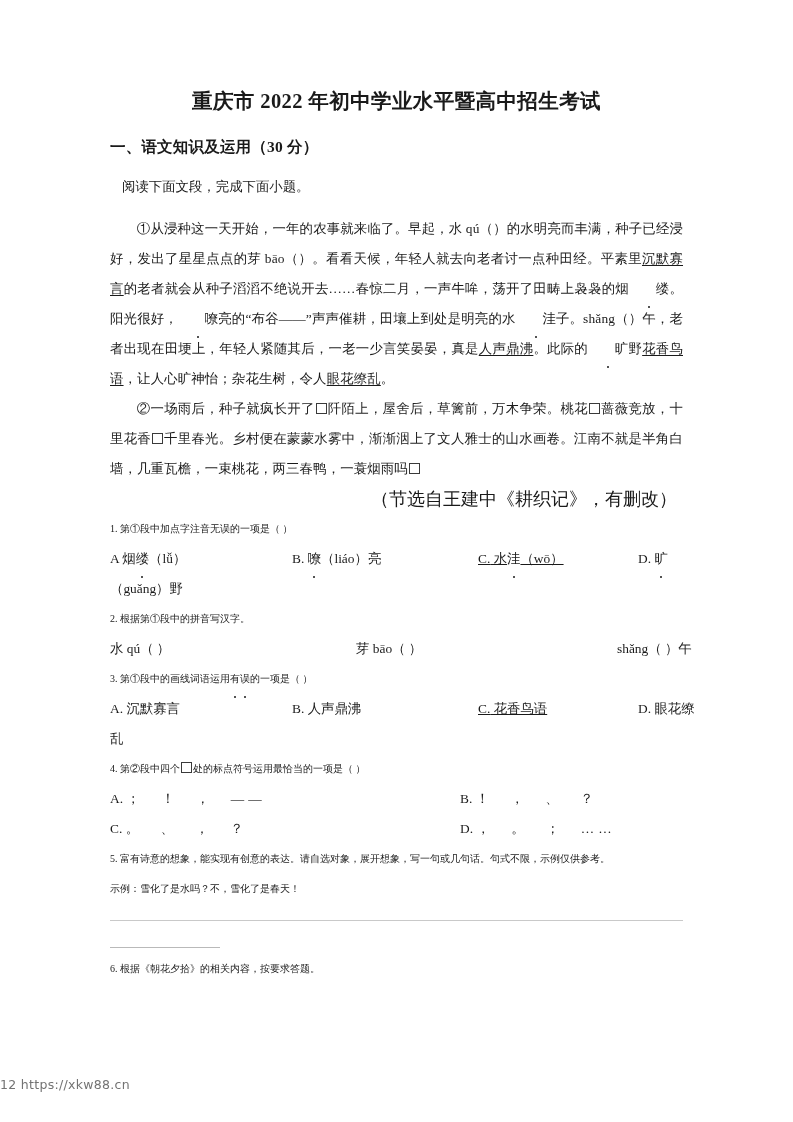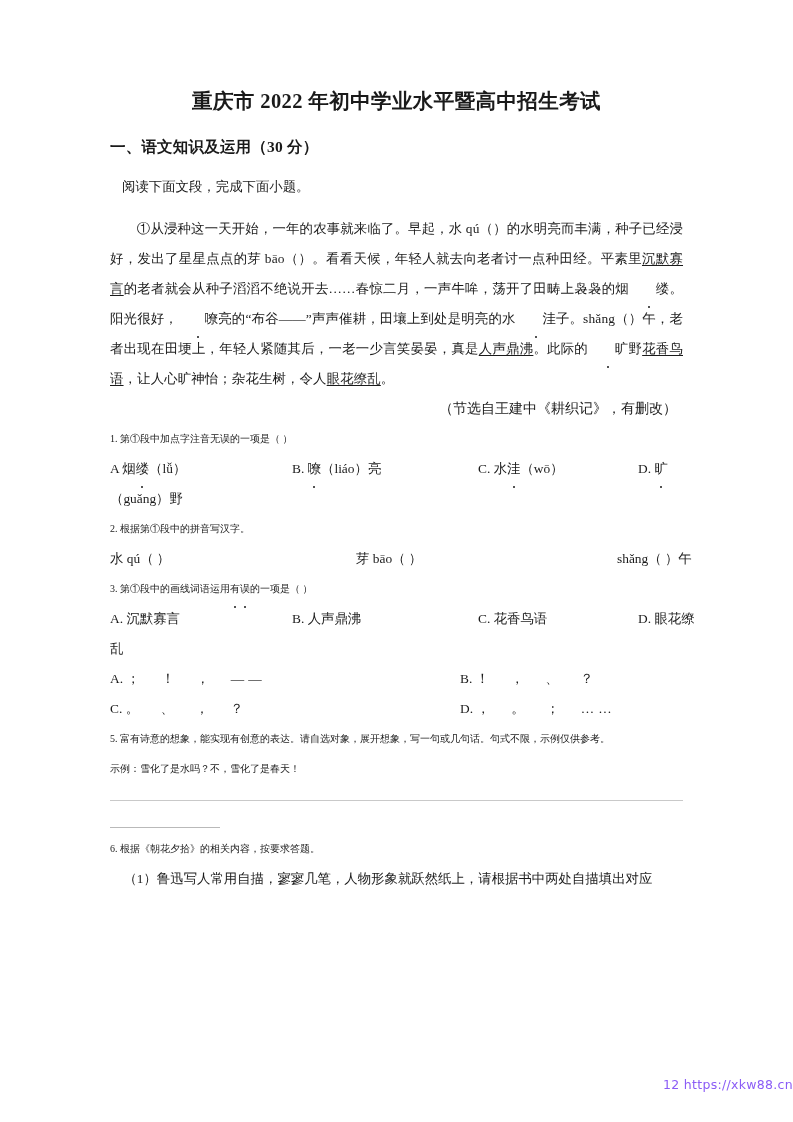--- a/index.html
+++ b/index.html
@@ -58,21 +58,21 @@
     text-justify: inter-ideograph;
     letter-spacing: 0.15px;
   }
   .para.indent { text-indent: 2em; }
   .lead {
     font-size: 13.4px;
     line-height: 30px;
     margin: 12px;
   }
   .attribution {
-    font-size: 14px;
+    font-size: 18px;
     line-height: 30px;
     text-align: right;
     margin: 0;
     padding-right: 6px;
   }
   
   .q-stem {
     font-size: 10px;
     line-height: 30px;
     margin: 0;
@@ -94,21 +94,21 @@
     position: relative;
     white-space: nowrap;
   }
   .opt {
     display: inline-block;
     vertical-align: top;
   }
   
   .opts-4 .opt:nth-child(1) { width: 182px; }
   .opts-4 .opt:nth-child(2) { width: 186px; }
-  .opts-4 .opt:nth-child(3) { width: 160px; }
+  .opts-4 .opt:nth-child(3) { width: 160px; text-decoration: underline; }
   .opts-4 .opt:nth-child(4) { width: 48px; }
   
   .blanks .b { display: inline-block; vertical-align: top; }
   .blanks .b:nth-child(1) { width: 246px; }
   .blanks .b:nth-child(2) { width: 261px; }
   .blanks .b:nth-child(3) { width: 120px; }
   
   .opts-2 .opt:nth-child(1) { width: 350px; }
   .punct { letter-spacing: 4px; }
   .wrap-tail {
@@ -153,71 +153,72 @@
     border-top: 1px solid #b9b9b9;
     margin: 26px 0 6px 0;
     width: 110px;
   }
   
   .footer {
     position: absolute;
     left: 0;
     bottom: 30px;
     width: 793px;
-    text-align: right;
+    text-align: left;
     font-size: 12.5px;
-    color: #8b5cf6;
+    color: #737373;
     font-family: "DejaVu Sans", "Liberation Sans", sans-serif;
     letter-spacing: 0.3px;
   }
 </style>
 </head>
 <body>
 
 <div class="page">
 
   <h1 class="doc-title">重庆市 2022 年初中学业水平暨高中招生考试</h1>
 
   <div class="section-heading">一、语文知识及运用（30 分）</div>
 
   <p class="lead">阅读下面文段，完成下面小题。</p>
 
   <p class="para indent"><span>①</span><span>从浸种这一天开始，一年的农事就来临了。早起，水 qú（</span><span>）的水明亮而丰满，种子已经浸好，发出了星星点点的芽 bāo（</span><span>）。看看天候，年轻人就去向老者讨一点种田经。平素里</span><span class="u">沉默寡言</span><span>的老者就会从种子滔滔不绝说开去……春惊二月，一声牛哞，荡开了田畴上袅袅的烟</span><span class="dot">缕</span><span>。阳光很好，</span><span class="dot">嘹</span><span>亮的“布谷——”声声催耕，田壤上到处是明亮的水</span><span class="dot">洼</span><span>子。shǎng（</span><span>）午，老者出现在田埂上，年轻人紧随其后，一老一少言笑晏晏，真是</span><span class="u">人声鼎沸</span><span>。此际的</span><span class="dot">旷</span><span>野</span><span class="u">花香鸟语</span><span>，让人心旷神怡；杂花生树，令人</span><span class="u">眼花缭乱</span><span>。</span></p>
 
+  <p class="para indent"><span>②</span><span>一场雨后，种子就疯长开了</span><span class="box"></span><span>阡陌上，屋舍后，草篱前，万木争荣。桃花</span><span class="box"></span><span>蔷薇竞放，十里花香</span><span class="box"></span><span>千里春光。乡村便在蒙蒙水雾中，渐渐洇上了文人雅士的山水画卷。江南不就是半角白墙，几重瓦檐，一束桃花，两三春鸭，一蓑烟雨吗</span><span class="box"></span></p>
 
   <p class="attribution">（节选自王建中《耕织记》，有删改）</p>
 
   <p class="q-stem"><span>1.</span> <span>第①段中加点字注音无误的一项是（      ）</span></p>
   <div class="opt-row opts-4">
     <span class="opt"><span>A</span><span> 烟</span><span class="dot">缕</span><span>（lǚ）</span></span><span class="opt"><span>B.</span><span> </span><span class="dot">嘹</span><span>（liáo）亮</span></span><span class="opt"><span>C.</span><span> 水</span><span class="dot">洼</span><span>（wō）</span></span><span class="opt"><span>D.</span><span> </span><span class="dot">旷</span></span>
   </div>
   <p class="wrap-tail">（guǎng）野</p>
 
   <p class="q-stem"><span>2.</span> <span>根据第①段中的拼音写汉字。</span></p>
   <div class="opt-row blanks">
     <span class="b">水 qú（        ）</span><span class="b">芽 bāo（        ）</span><span class="b">shǎng（        ）午</span>
   </div>
 
   <p class="q-stem"><span>3.</span> <span>第①段中的画线词语运用</span><span class="dot">有</span><span class="dot">误</span><span>的一项是（      ）</span></p>
   <div class="opt-row opts-4">
     <span class="opt"><span>A.</span><span> 沉默寡言</span></span><span class="opt"><span>B.</span><span> 人声鼎沸</span></span><span class="opt"><span>C.</span><span> 花香鸟语</span></span><span class="opt"><span>D.</span><span> 眼花缭</span></span>
   </div>
   <p class="wrap-tail">乱</p>
 
+  <p class="q-stem"><span>4.</span> <span>第②段中四个</span><span class="box"></span><span>处的标点符号运用最恰当的一项是（      ）</span></p>
   <div class="opt-row opts-2">
     <span class="opt"><span>A.</span> <span class="punct">；　！　，　——</span></span><span class="opt"><span>B.</span> <span class="punct">！　，　、　？</span></span>
   </div>
   <div class="opt-row opts-2">
     <span class="opt"><span>C.</span> <span class="punct">。　、　，　？</span></span><span class="opt"><span>D.</span> <span class="punct">，　。　；　……</span></span>
   </div>
 
   <p class="q-stem"><span>5.</span> <span>富有诗意的想象，能实现有创意的表达。请自选对象，展开想象，写一句或几句话。句式不限，示例仅供参考。</span></p>
   <p class="q-stem">示例：雪化了是水吗？不，雪化了是春天！</p>
 
   <hr class="rule-long">
   <hr class="rule-short">
 
   <p class="q-stem"><span>6.</span> <span>根据《朝花夕拾》的相关内容，按要求答题。</span></p>
-  <p class="q-sub">（1）鲁迅写人常用自描，寥寥几笔，人物形象就跃然纸上，请根据书中两处自描填出对应</p>
 
 </div>
 
 <div class="footer">12 https://xkw88.cn</div>
 
 </body></html>

